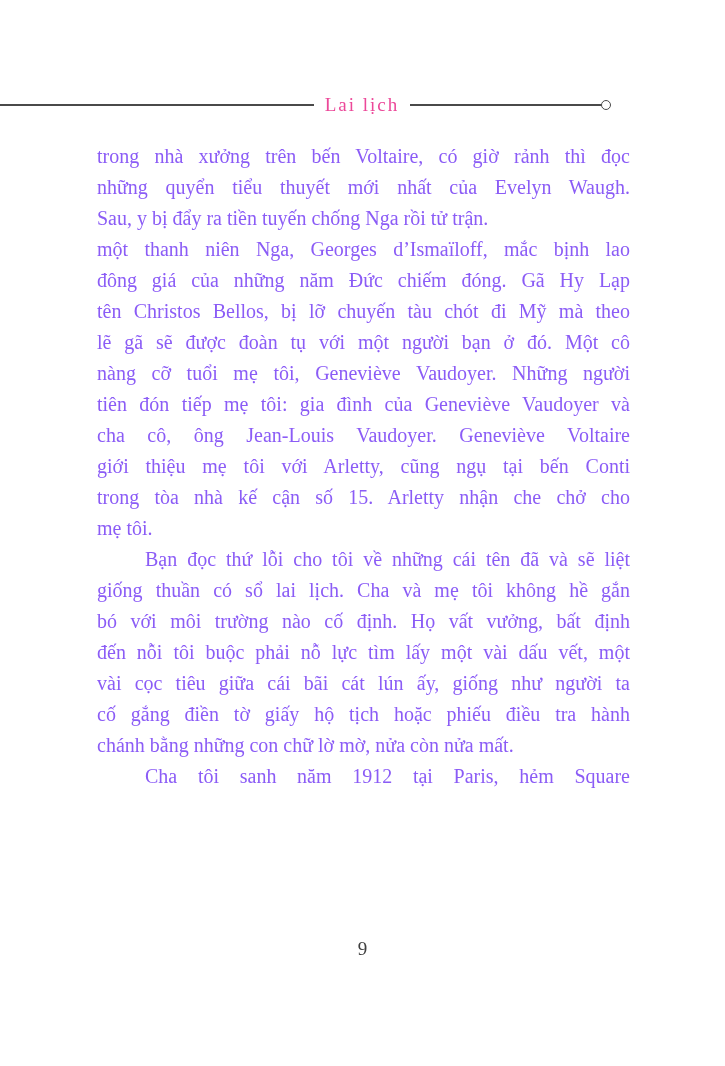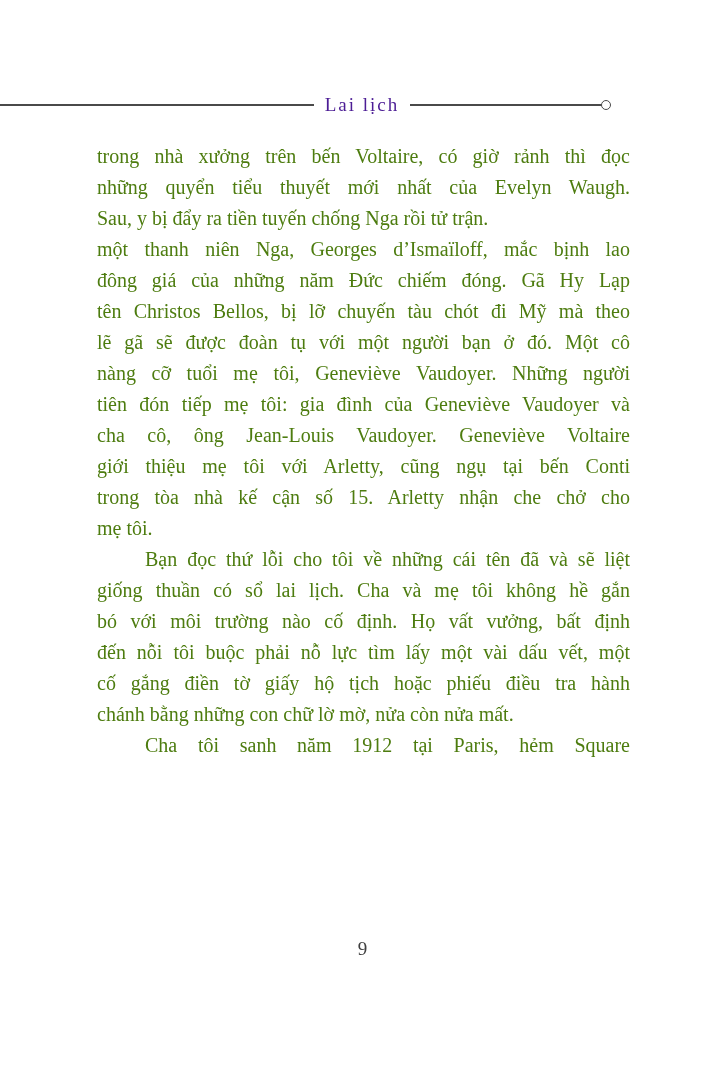--- a/index.html
+++ b/index.html
@@ -27,21 +27,21 @@
   .rule-left  { left: 0;     width: 314px; }
   .rule-right { left: 410px; width: 192px; }
   .header-title {
     position: absolute;
     left: 314px; top: 0;
     width: 96px;
     text-align: center;
     font-size: 19px;
     line-height: 26px;
     letter-spacing: 2px;
-    color: #4c1d95;
+    color: #ec4899;
     white-space: nowrap;
   }
   .circle-ornament {
     position: absolute;
     left: 601px; top: 8px;
     width: 10px; height: 10px;
     border: 1.6px solid #4a4a4a;
     border-radius: 50%;
     background: #ffffff;
   }
@@ -52,21 +52,21 @@
     left: 97px; top: 141px;
     width: 533px;
   }
   .line {
     font-size: 20px;
     line-height: 31px;
     height: 31px;
     text-align: justify;
     text-align-last: justify;
     white-space: nowrap;
-    color: #4d7c0f;
+    color: #8b5cf6;
   }
   .line.indent { text-indent: 48px; }
   .line.last   { text-align-last: left; }
 
   
   .page-footer {
     position: absolute;
     left: 0; top: 938px;
     width: 725px;
     text-align: center;
@@ -102,20 +102,21 @@
       <div class="line">cha cô, ông Jean-Louis Vaudoyer. Geneviève Voltaire</div>
       <div class="line">giới thiệu mẹ tôi với Arletty, cũng ngụ tại bến Conti</div>
       <div class="line">trong tòa nhà kế cận số 15. Arletty nhận che chở cho</div>
       <div class="line last">mẹ tôi.</div>
     </div>
     <div class="paragraph">
       <div class="line indent">Bạn đọc thứ lỗi cho tôi về những cái tên đã và sẽ liệt</div>
       <div class="line">giống thuần có sổ lai lịch. Cha và mẹ tôi không hề gắn</div>
       <div class="line">bó với môi trường nào cố định. Họ vất vưởng, bất định</div>
       <div class="line">đến nỗi tôi buộc phải nỗ lực tìm lấy một vài dấu vết, một</div>
+      <div class="line">vài cọc tiêu giữa cái bãi cát lún ấy, giống như người ta</div>
       <div class="line">cố gắng điền tờ giấy hộ tịch hoặc phiếu điều tra hành</div>
       <div class="line last">chánh bằng những con chữ lờ mờ, nửa còn nửa mất.</div>
     </div>
     <div class="paragraph">
       <div class="line indent">Cha tôi sanh năm 1912 tại Paris, hẻm Square</div>
     </div>
   </div>
 
 <div class="page-footer">
   <span class="page-number">9</span>

